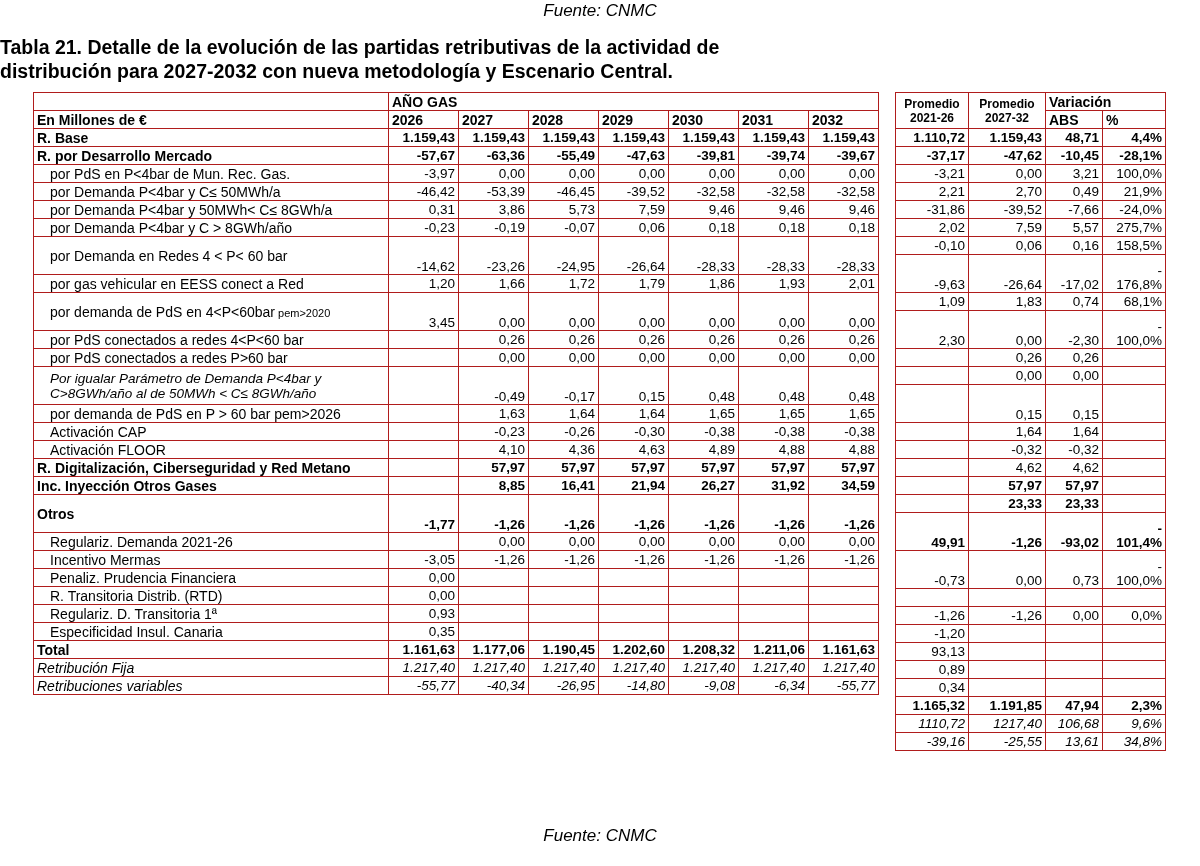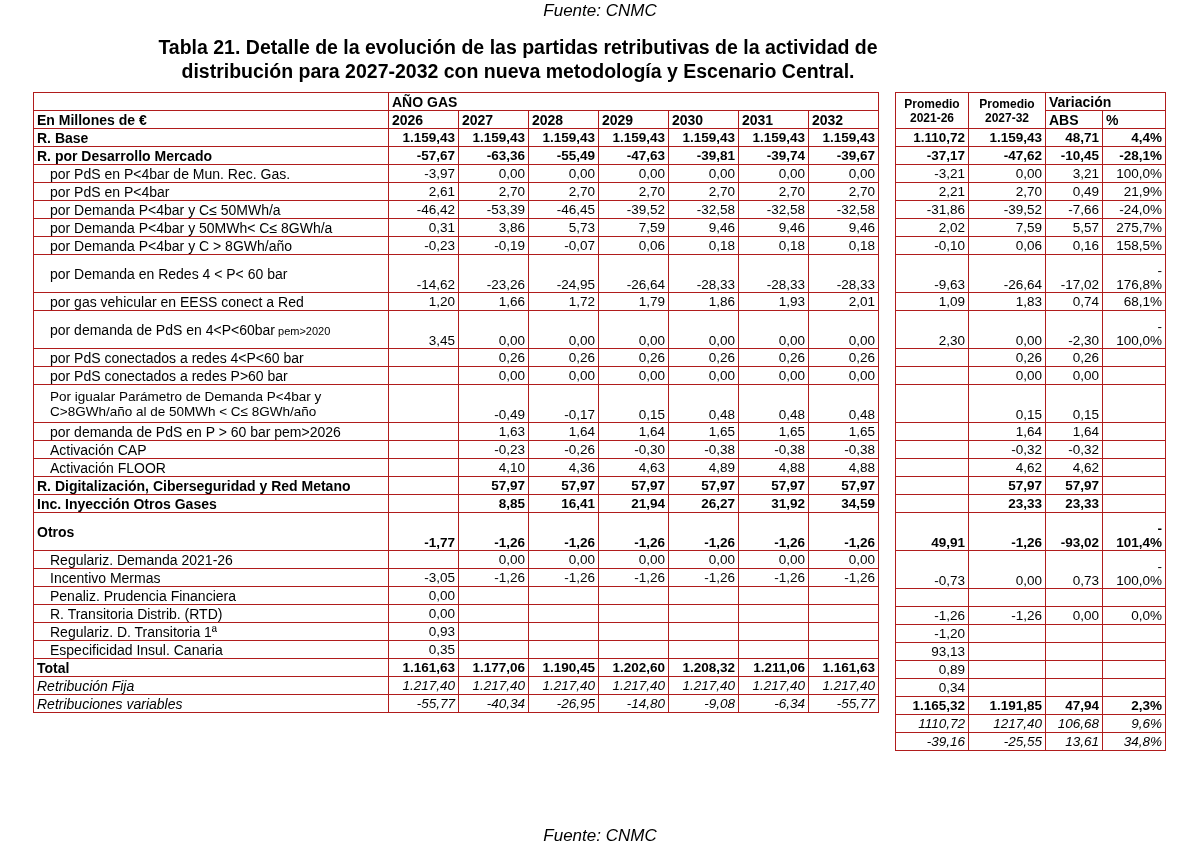--- a/index.html
+++ b/index.html
@@ -1,34 +1,34 @@
 <!DOCTYPE html>
 <html><head>
 <meta charset="utf-8">
 <style>
   html, body { margin:0; padding:0; background:#ffffff; }
   body { width:1200px; height:866px; position:relative; overflow:hidden; font-family:"Liberation Sans", sans-serif; color:#000; }
   .source-top { position:absolute; top:1px; left:0; width:1200px; text-align:center; font-style:italic; font-size:17px; }
-  .title { position:absolute; top:35px; left:0; width:1036px; text-align:center; font-weight:bold; font-size:19.5px; line-height:24px; }
+  .title { position:absolute; top:35px; left:0; width:1036px; text-align:left; font-weight:bold; font-size:19.5px; line-height:24px; }
   .source-bottom { position:absolute; top:826px; left:0; width:1200px; text-align:center; font-style:italic; font-size:17px; }
   table { position:absolute; border-collapse:collapse; table-layout:fixed; }
   td { border:1.5px solid #b01c1c; padding:0 3px; font-size:13.5px; white-space:nowrap; overflow:hidden; }
   .main { left:33px; top:92px; }
   .side { left:895px; top:92px; }
   .lbl { font-family:"Liberation Sans", sans-serif; text-align:left; font-size:14px; }
   .num { text-align:right; font-family:"Liberation Sans", sans-serif; }
   .hdr { font-weight:bold; font-size:14px; }
   .hdr2 { text-align:center; font-weight:bold; font-size:12px; line-height:14px;margin-top:8px; }
   tr.r20 td { height:17px; }
   tr.r40 td { height:37px; vertical-align:bottom; }
   tr.r40 td.lbl { vertical-align:middle; }
   tr.bold td { font-weight:bold; }
   tr.ital td { font-style:italic; }
   .ind { padding-left:16px; }
-  .wrap { white-space:normal; line-height:15px; font-size:13.5px; }
+  .wrap { white-space:normal; line-height:15px; font-size:13.5px;font-style:italic; }
   .pct2 { line-height:14px; }
 </style>
 </head>
 <body>
 
 <div class="source-top">Fuente: CNMC</div>
 <div class="title">
   <div>Tabla 21. Detalle de la evolución de las partidas retributivas de la actividad de</div>
   <div>distribución para 2027-2032 con nueva metodología y Escenario Central.</div>
 </div>
@@ -81,30 +81,20 @@
       </tr>
       <tr class="r20">
         <td class="lbl ind"><span>por PdS en P&lt;4bar de Mun. Rec. Gas.</span></td>
         <td class="num">-3,97</td>
         <td class="num">0,00</td>
         <td class="num">0,00</td>
         <td class="num">0,00</td>
         <td class="num">0,00</td>
         <td class="num">0,00</td>
         <td class="num">0,00</td>
-      </tr>
-      <tr class="r20">
-        <td class="lbl ind"><span>por PdS en P&lt;4bar</span></td>
-        <td class="num">2,61</td>
-        <td class="num">2,70</td>
-        <td class="num">2,70</td>
-        <td class="num">2,70</td>
-        <td class="num">2,70</td>
-        <td class="num">2,70</td>
-        <td class="num">2,70</td>
       </tr>
       <tr class="r20">
         <td class="lbl ind"><span>por Demanda P&lt;4bar y C≤ 50MWh/a</span></td>
         <td class="num">-46,42</td>
         <td class="num">-53,39</td>
         <td class="num">-46,45</td>
         <td class="num">-39,52</td>
         <td class="num">-32,58</td>
         <td class="num">-32,58</td>
         <td class="num">-32,58</td>

